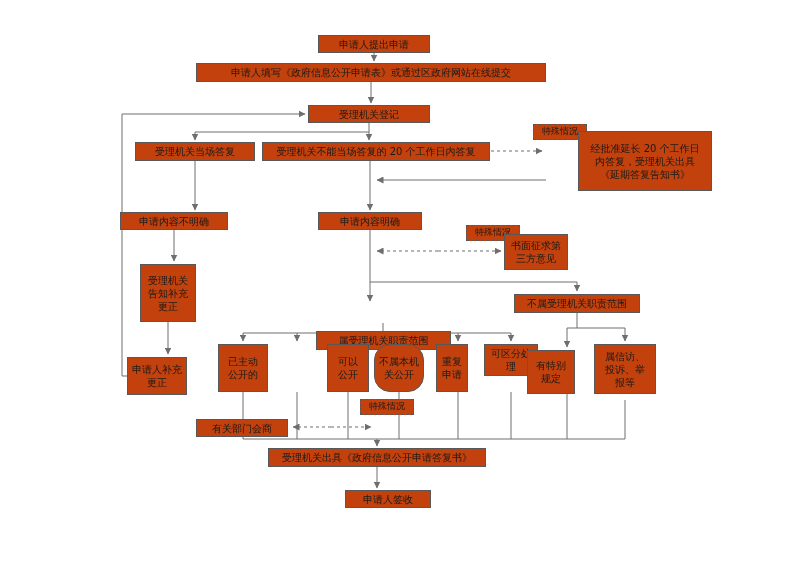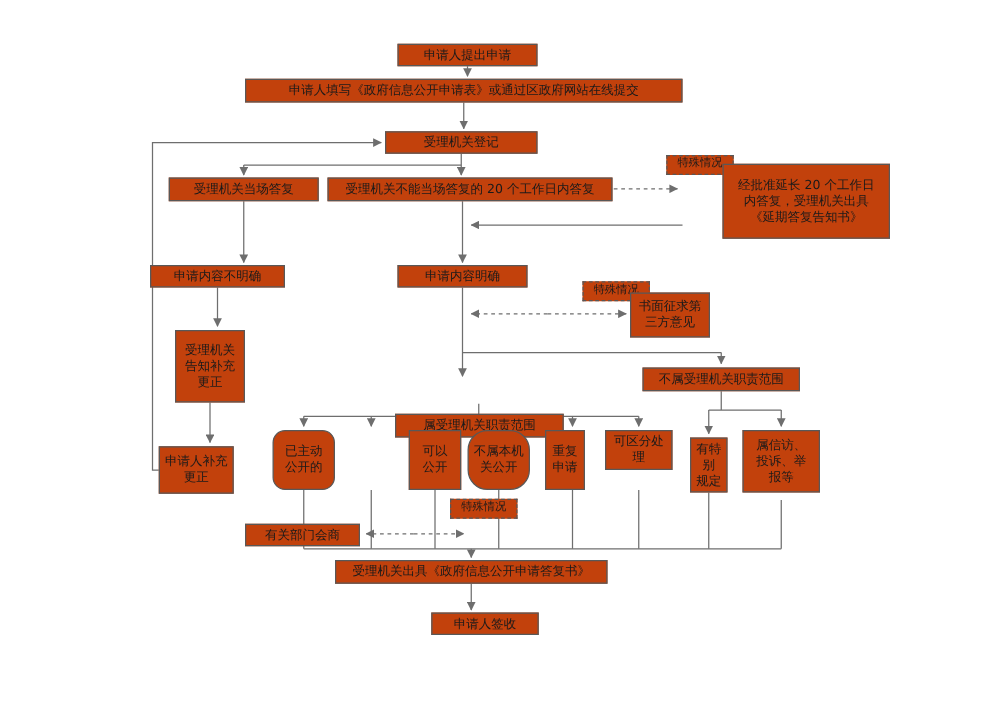--- a/index.html
+++ b/index.html
@@ -142,37 +142,37 @@
 告知补充
 更正</div>
 
   <div class="node" style="left:316px;top:304px;width:135px;height:19px;margin-top:27px;">属受理机关职责范围</div>
 
   <div class="node" style="left:514px;top:294px;width:126px;height:19px;">不属受理机关职责范围</div>
 
   <div class="node" style="left:127px;top:357px;width:60px;height:38px;">申请人补充
 更正</div>
 
-  <div class="node" style="left:218px;top:344px;width:50px;height:48px;border-radius:10px;">已主动
+  <div class="node" style="left:218px;top:344px;width:50px;height:48px;">已主动
 公开的</div>
 
 
   <div class="node" style="left:327px;top:344px;width:42px;height:48px;">可以
 公开</div>
 
   <div class="node" style="left:374px;top:344px;width:50px;height:48px;border-radius:16px;">不属本机
 关公开</div>
 
   <div class="node" style="left:436px;top:344px;width:32px;height:48px;">重复
 申请</div>
 
   <div class="node" style="left:484px;top:344px;width:54px;height:32px;">可区分处
 理</div>
 
-  <div class="node" style="left:552px;top:350px;width:30px;height:44px;font-family:Liberation Serif, serif;">有特别
+  <div class="node" style="left:527px;top:350px;width:48px;height:44px;font-family:Liberation Serif, serif;">有特别
 规定</div>
 
   <div class="node" style="left:594px;top:344px;width:62px;height:50px;">属信访、
 投诉、举
 报等</div>
 
   <div class="node dashed" style="left:314px;top:399px;width:54px;height:16px;">特殊情况</div>
 
   <div class="node" style="left:196px;top:419px;width:92px;height:18px;">有关部门会商</div>
 

